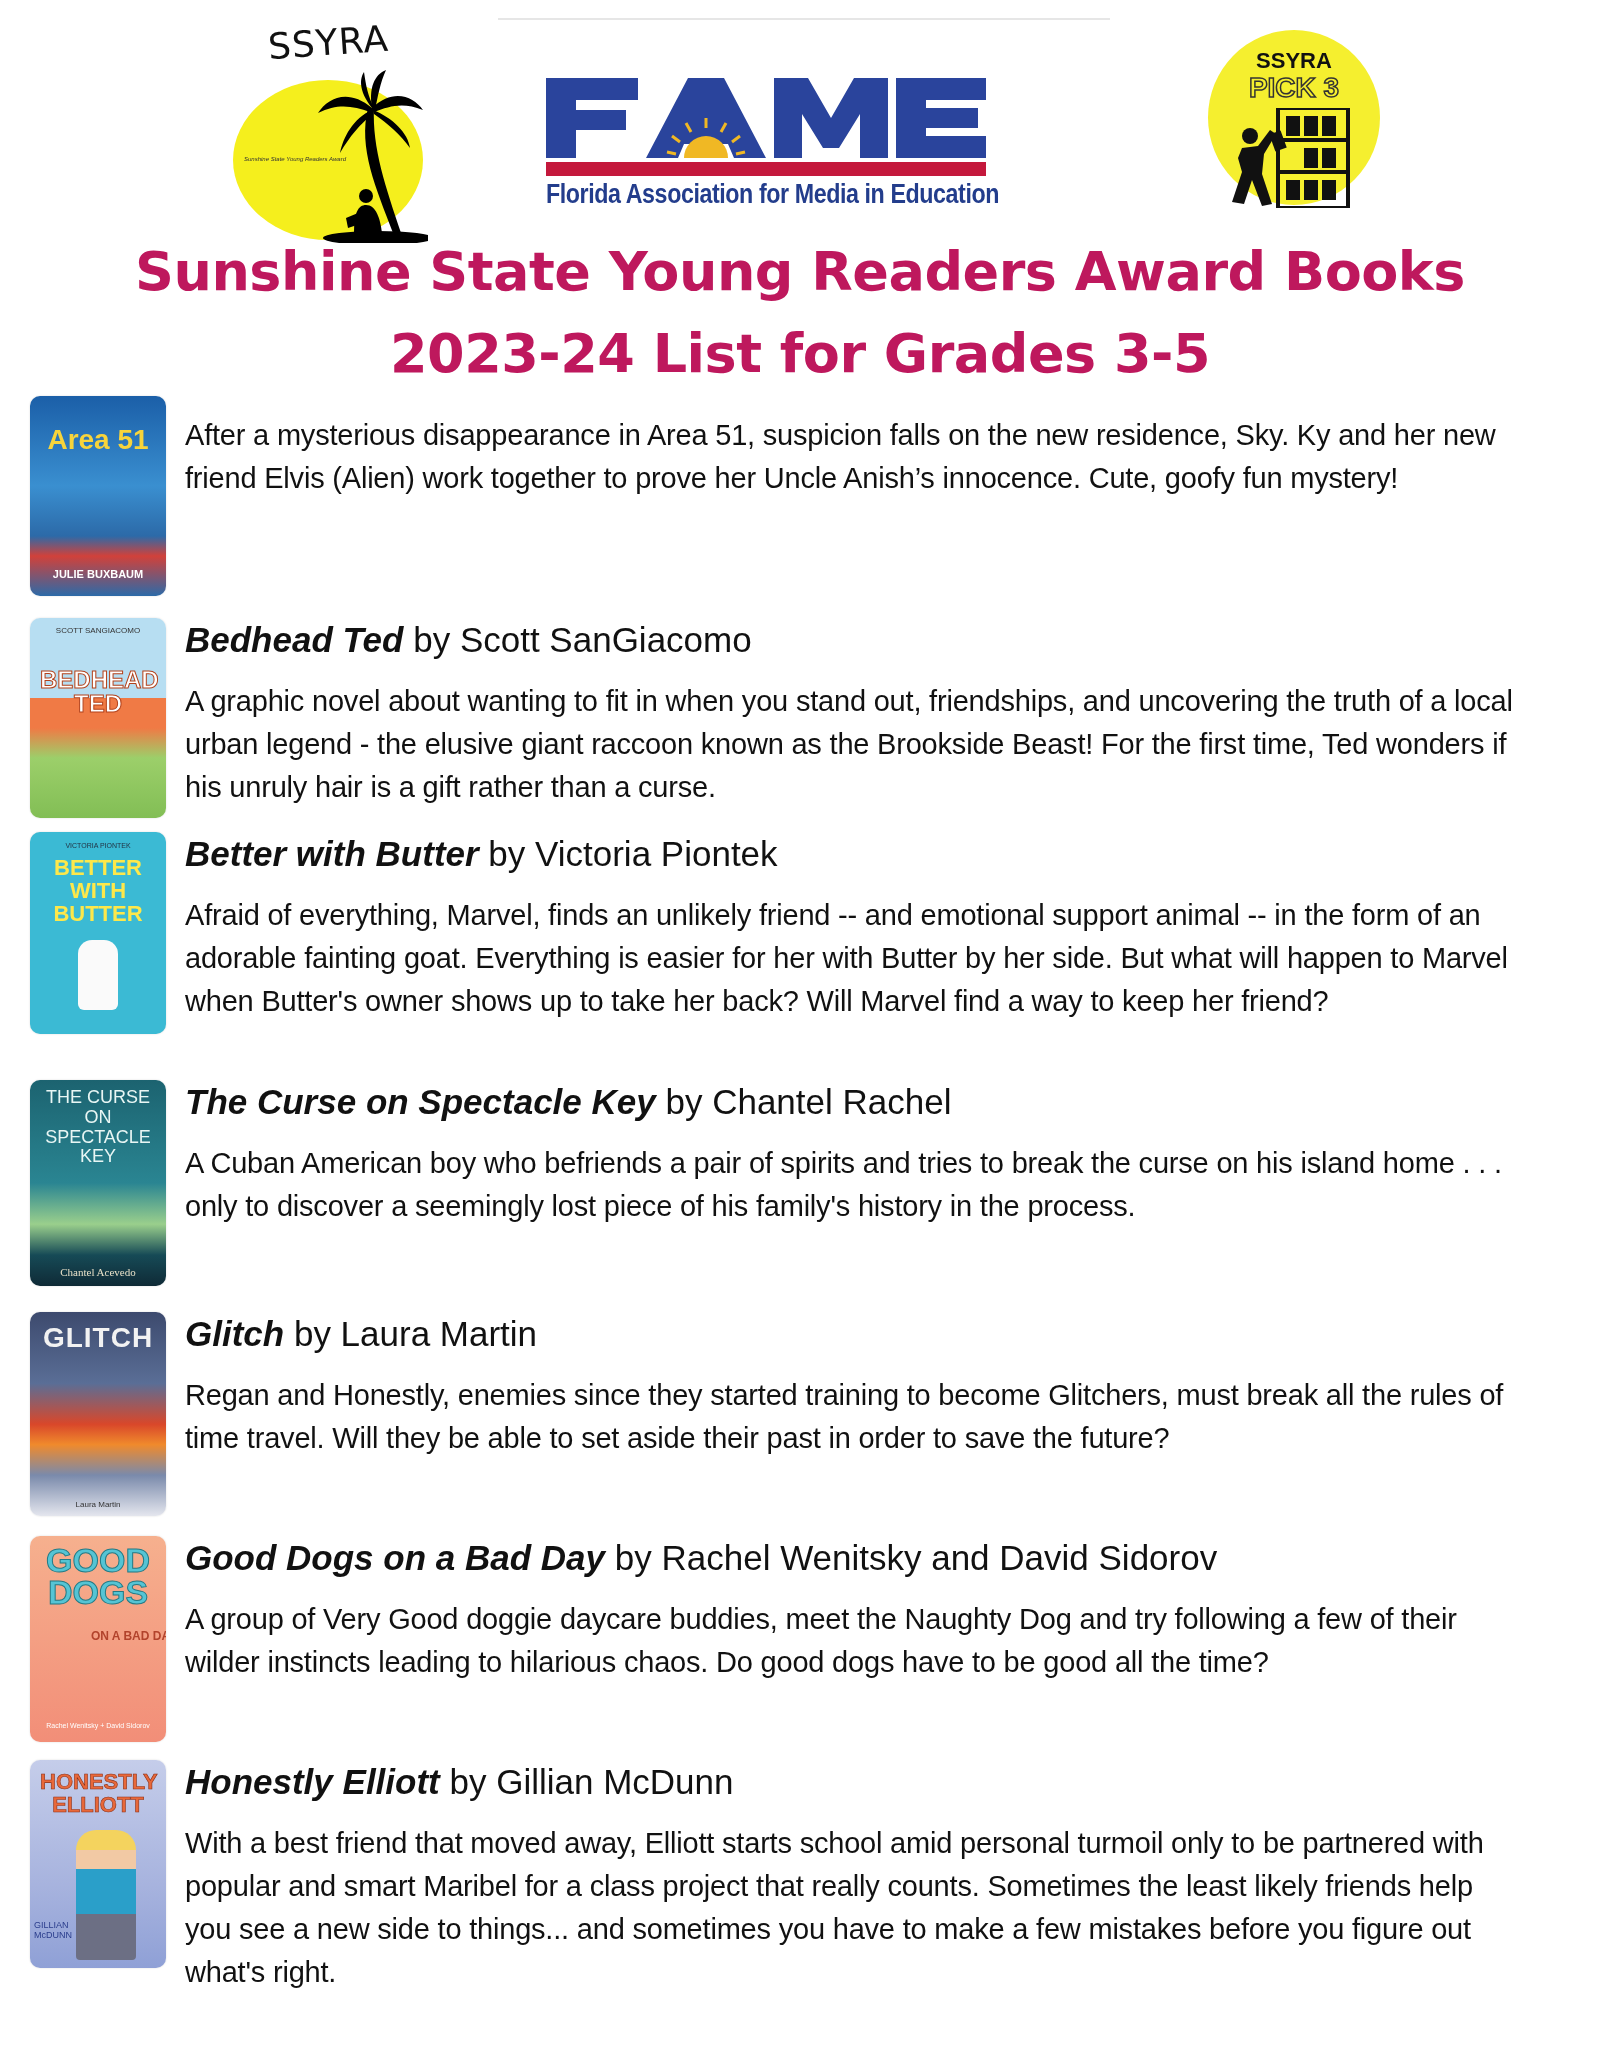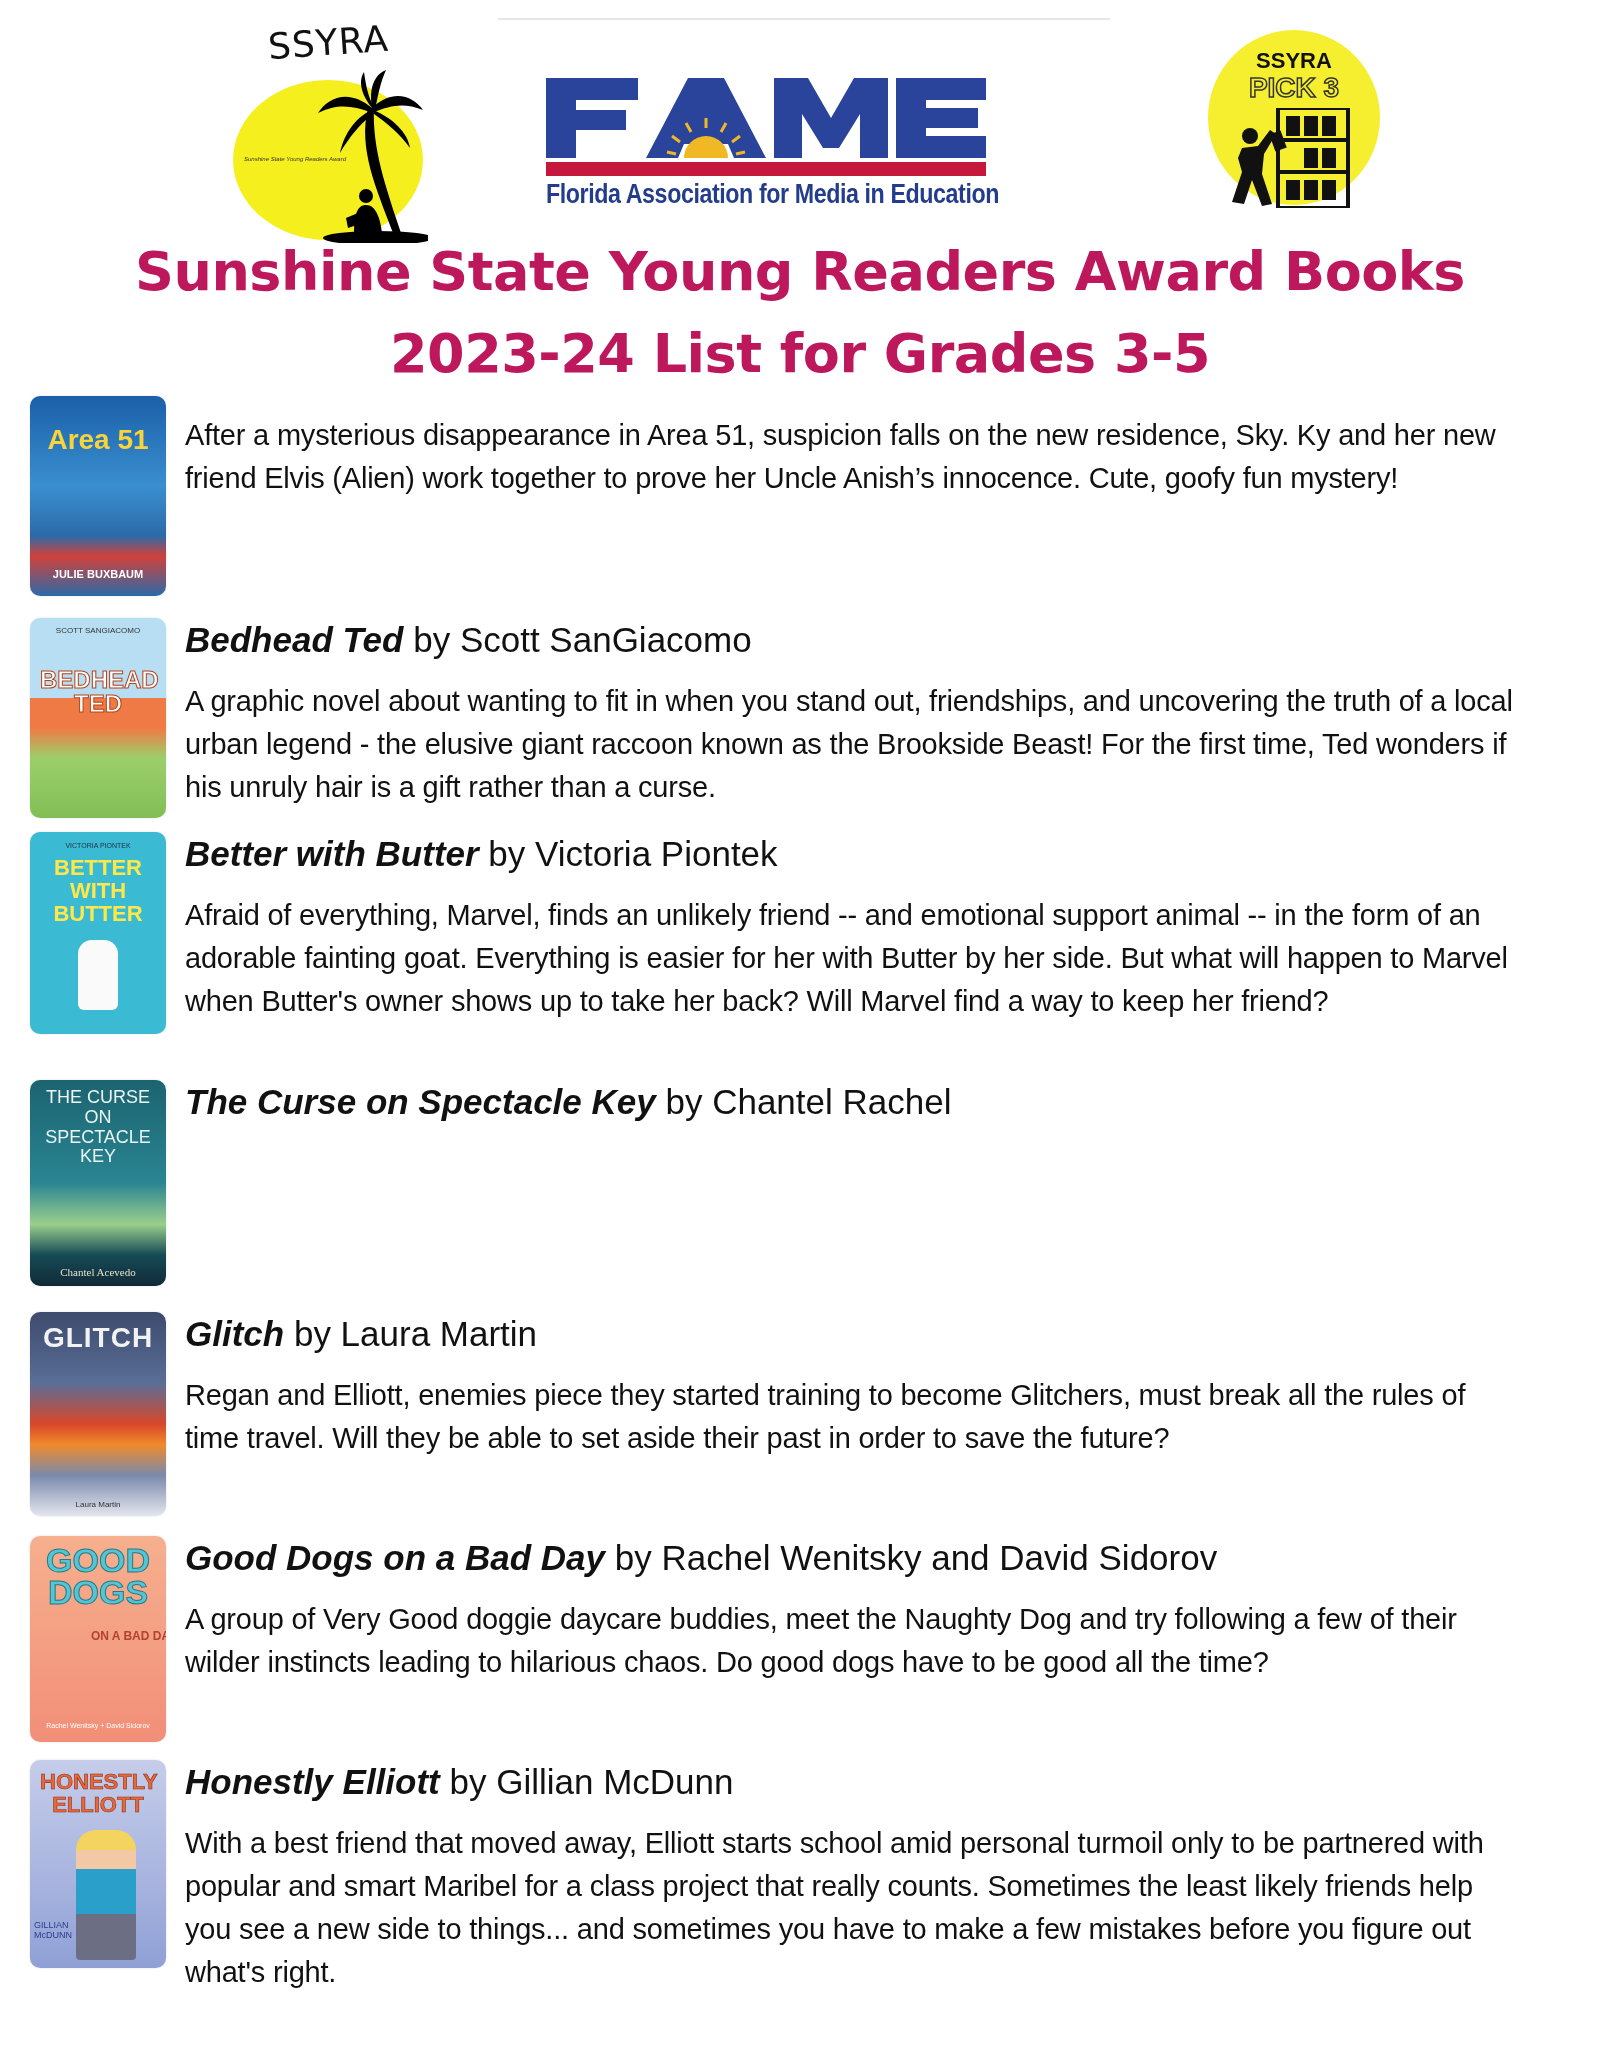--- a/index.html
+++ b/index.html
@@ -152,33 +152,34 @@
 
 <div class="book" style="top:1080px;">
   <div class="cover" style="height:206px;background:linear-gradient(180deg,#1c6370 0%,#2a8592 50%,#9acf8c 70%,#164a56 85%,#0f2a36 100%);">
     <div class="ct" style="top:8px;font-size:18px;color:#e8f6f4;font-weight:normal;padding:0 6px;box-sizing:border-box;line-height:1.1;">THE CURSE ON SPECTACLE KEY</div>
     <div class="ca" style="top:186px;color:#e8e0c8;font-family:'Liberation Serif',serif;font-size:11px;">Chantel Acevedo</div>
   </div>
   <div class="text">
     <div class="heading">
       <span class="bt">The Curse on Spectacle Key</span><span style="white-space:pre;"> by Chantel Rachel</span>
     </div>
+    <div class="desc">A Cuban American boy who befriends a pair of spirits and tries to break the curse on his island home . . . only to discover a seemingly lost piece of his family's history in the process.</div>
   </div>
 </div>
 
 <div class="book" style="top:1312px;">
   <div class="cover" style="height:204px;background:linear-gradient(180deg,#3d4a6e 0%,#5a6e96 35%,#d9472a 55%,#f08a2c 65%,#7a8aab 80%,#e4e6ee 100%);">
     <div class="ct" style="top:12px;font-size:28px;color:#f2f2f2;letter-spacing:1px;">GLITCH</div>
     <div class="ca" style="top:188px;color:#333;font-size:8px;">Laura Martin</div>
   </div>
   <div class="text">
     <div class="heading">
       <span class="bt">Glitch</span><span style="white-space:pre;"> by Laura Martin</span>
     </div>
-    <div class="desc">Regan and Elliott, enemies piece they started training to become Glitchers, must break all the rules of time travel. Will they be able to set aside their past in order to save the future?</div>
+    <div class="desc">Regan and Honestly, enemies since they started training to become Glitchers, must break all the rules of time travel. Will they be able to set aside their past in order to save the future?</div>
   </div>
 </div>
 
 <div class="book" style="top:1536px;">
   <div class="cover" style="height:206px;background:linear-gradient(180deg,#f6b08e 0%,#f28e78 100%);">
     <div class="ct" style="top:8px;font-size:34px;color:#55c4d4;-webkit-text-stroke:1px #237a85;line-height:0.95;padding:0 12px;box-sizing:border-box;">GOOD DOGS</div>
     <div class="ct" style="top:94px;font-size:12px;color:#b2432c;padding-left:36px;">ON A BAD DAY</div>
     <div class="ca" style="top:186px;color:#fff;font-size:7px;">Rachel Wenitsky + David Sidorov</div>
   </div>
   <div class="text">

